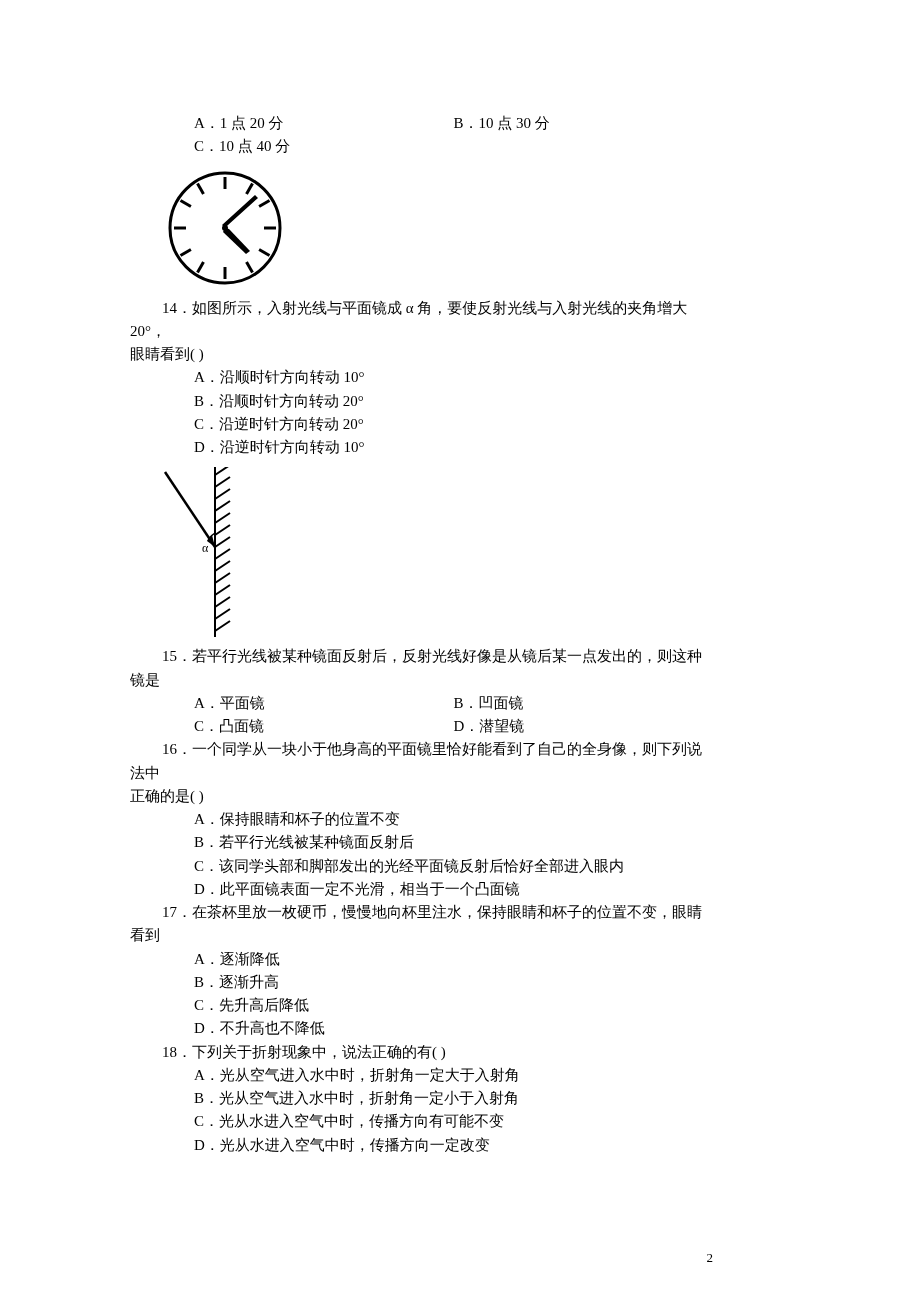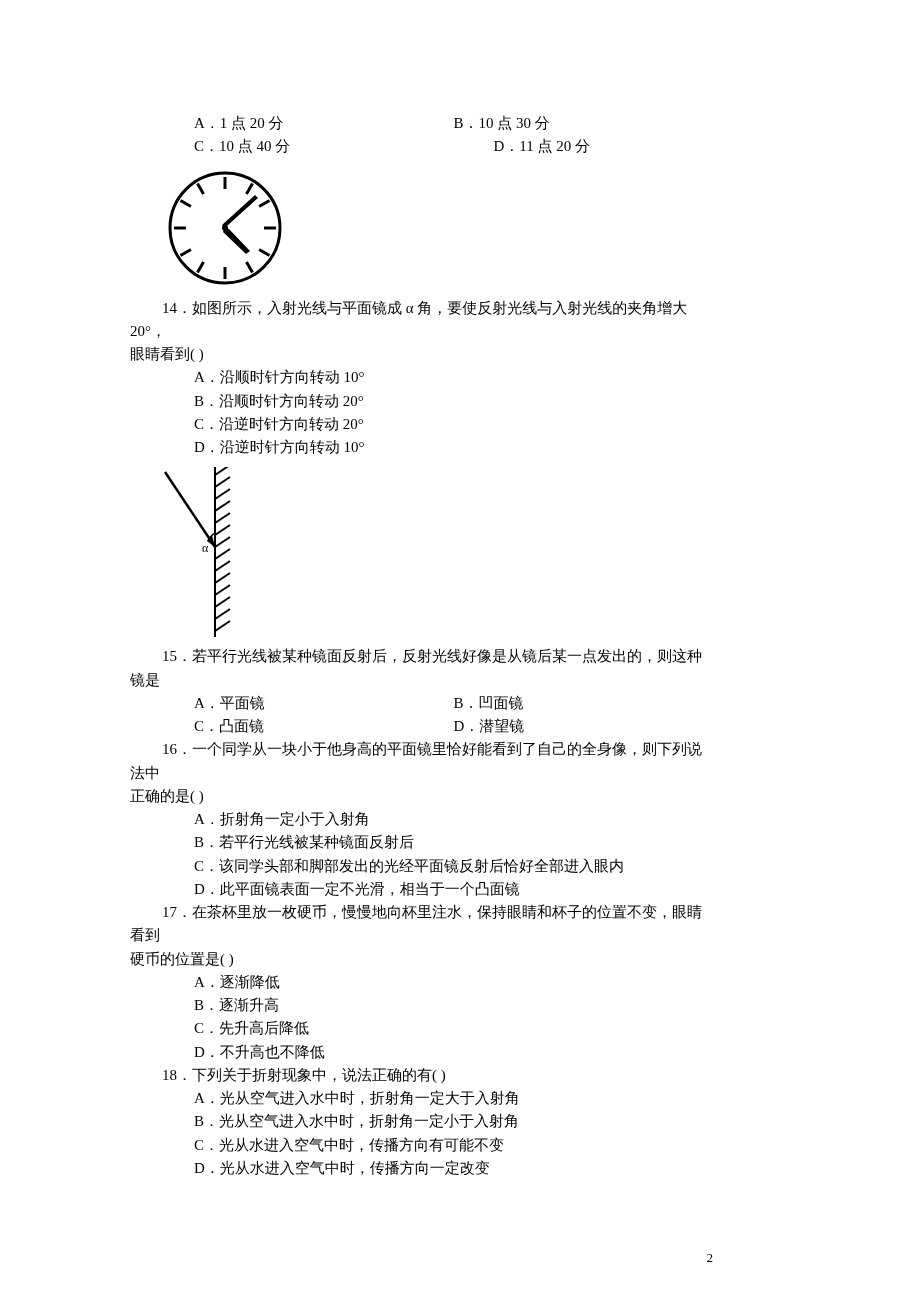--- a/index.html
+++ b/index.html
@@ -53,21 +53,20 @@
 <body>
 
 <div class="page">
 
   <div class="options-row">
     <div class="opt-col indent-opt">A．1 点 20 分</div>
     <div class="opt-col">B．10 点 30 分</div>
   </div>
   <div class="options-row">
     <div class="opt-col indent-opt">C．10 点 40 分</div>
-    <div class="opt-col" style="padding-left:80px;">D．11 点 20 分</div>
   </div>
 
   <svg class="clock-svg" width="130" height="130" viewBox="0 0 130 130">
     <circle cx="65" cy="65" r="55" fill="none" stroke="#000" stroke-width="3"></circle>
 
     <g stroke="#000" stroke-width="3">
       <line x1="65" y1="14" x2="65" y2="26"></line>
       <line x1="92.5" y1="20.5" x2="86.5" y2="30.9"></line>
       <line x1="109.5" y1="37.5" x2="99.1" y2="43.5"></line>
       <line x1="116" y1="65" x2="104" y2="65"></line>
@@ -128,27 +127,26 @@
     <div class="opt-col indent-opt">A．平面镜</div>
     <div class="opt-col">B．凹面镜</div>
   </div>
   <div class="options-row">
     <div class="opt-col indent-opt">C．凸面镜</div>
     <div class="opt-col">D．潜望镜</div>
   </div>
 
   <div class="q-line">16．一个同学从一块小于他身高的平面镜里恰好能看到了自己的全身像，则下列说法中</div>
   <div class="no-indent">正确的是(            )</div>
-  <div class="indent-opt">A．折射角一定小于入射角</div>
+  <div class="indent-opt">A．保持眼睛和杯子的位置不变</div>
   <div class="indent-opt">B．若平行光线被某种镜面反射后</div>
   <div class="indent-opt">C．该同学头部和脚部发出的光经平面镜反射后恰好全部进入眼内</div>
   <div class="indent-opt">D．此平面镜表面一定不光滑，相当于一个凸面镜</div>
 
   <div class="q-line">17．在茶杯里放一枚硬币，慢慢地向杯里注水，保持眼睛和杯子的位置不变，眼睛看到</div>
-  <div class="no-indent">硬币的位置是(            )</div>
   <div class="indent-opt">A．逐渐降低</div>
   <div class="indent-opt">B．逐渐升高</div>
   <div class="indent-opt">C．先升高后降低</div>
   <div class="indent-opt">D．不升高也不降低</div>
 
   <div class="q-line">18．下列关于折射现象中，说法正确的有(            )</div>
   <div class="indent-opt">A．光从空气进入水中时，折射角一定大于入射角</div>
   <div class="indent-opt">B．光从空气进入水中时，折射角一定小于入射角</div>
   <div class="indent-opt">C．光从水进入空气中时，传播方向有可能不变</div>
   <div class="indent-opt">D．光从水进入空气中时，传播方向一定改变</div>

